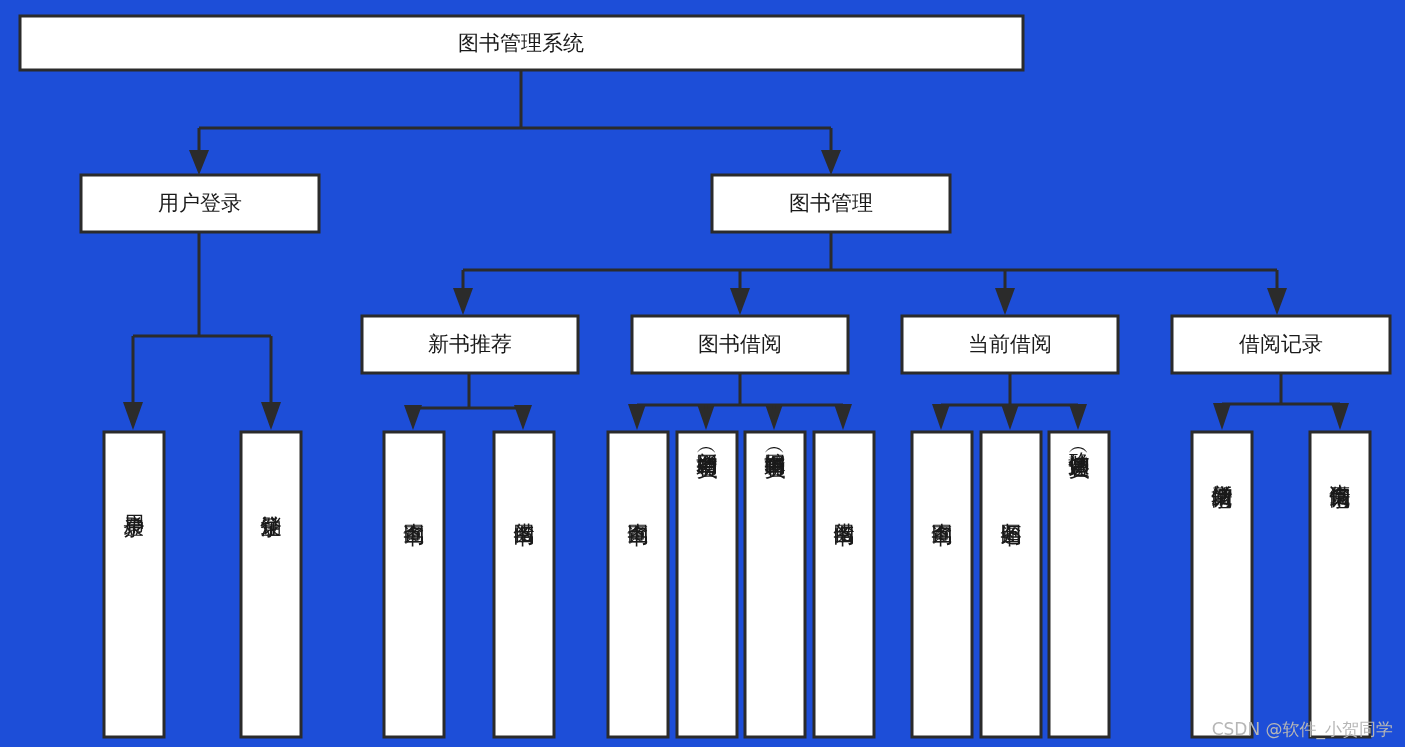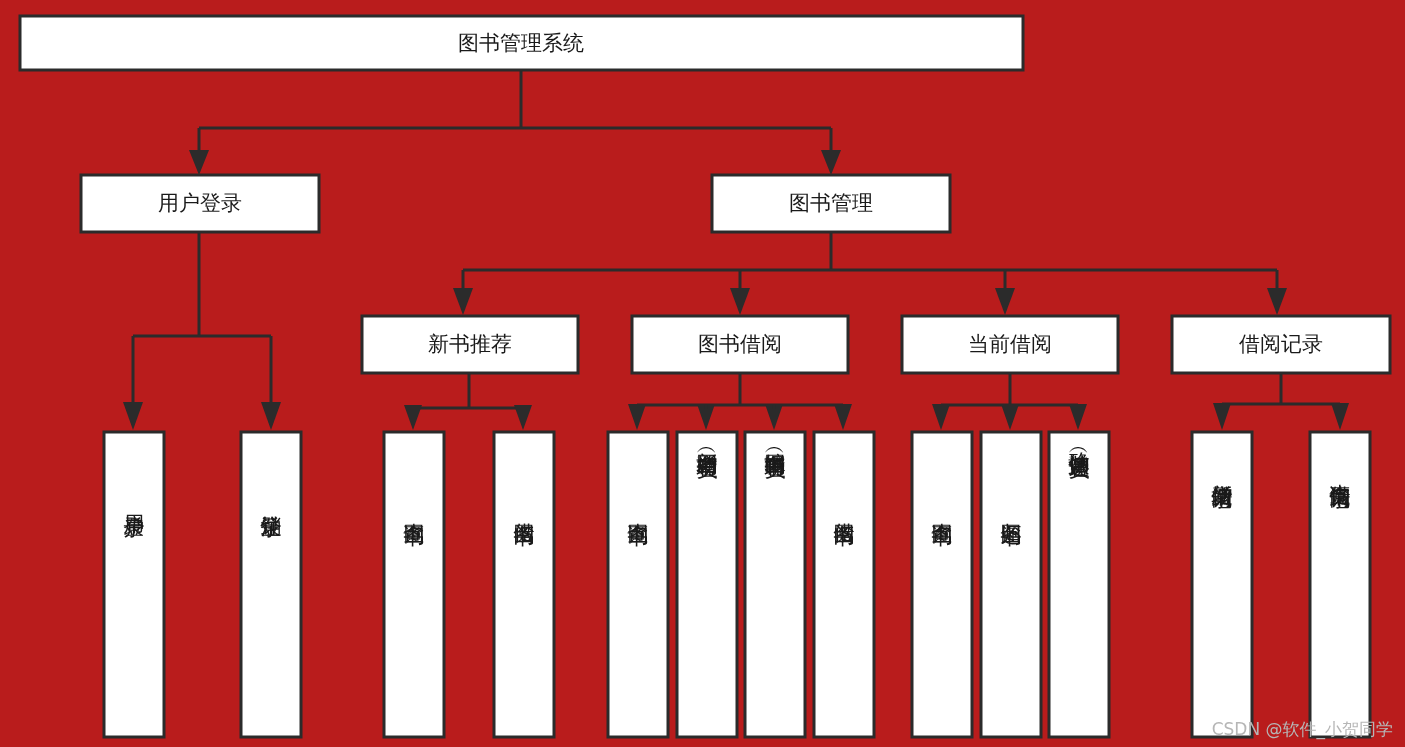--- a/index.html
+++ b/index.html
@@ -10,21 +10,21 @@
   body {
     width: 1405px;
     height: 747px;
     font-family: "DejaVu Sans", "Liberation Sans", sans-serif;
     overflow: hidden;
   }
   #diagram-root {
     position: relative;
     width: 1405px;
     height: 747px;
-    background: #b91c1c;
+    background: #1d4ed8;
   }
   svg.diagram {
     display: block;
     width: 1405px;
     height: 747px;
   }
   .node-rect {
     fill: #ffffff;
     stroke: #2b2b2b;
     stroke-width: 3;

